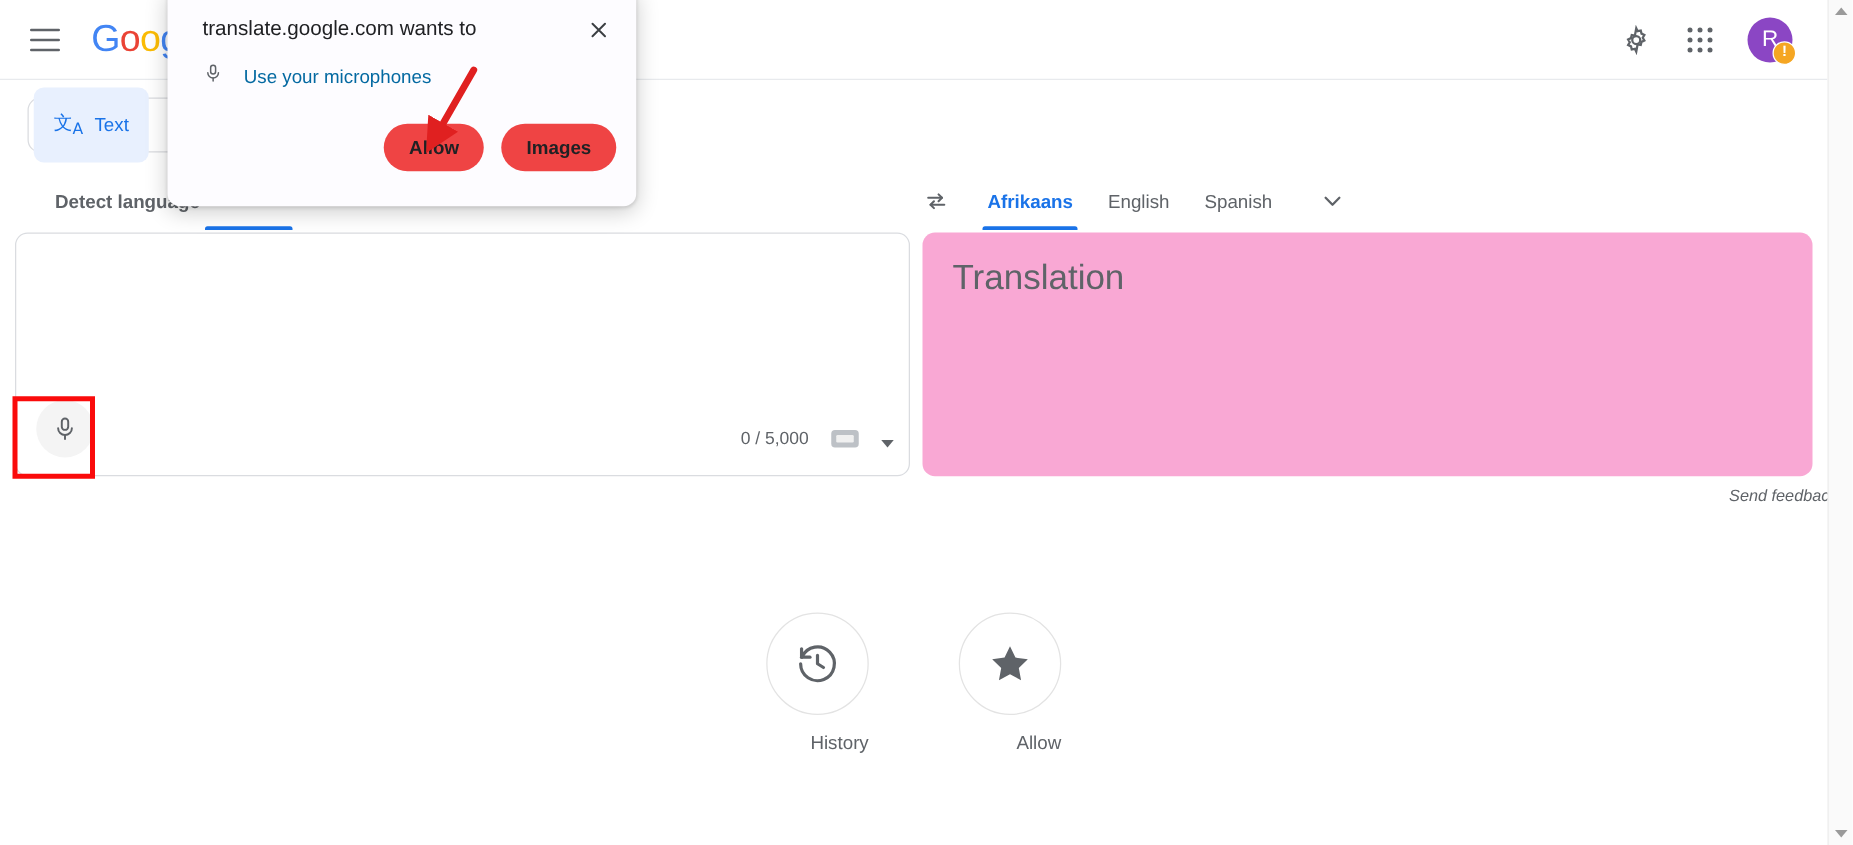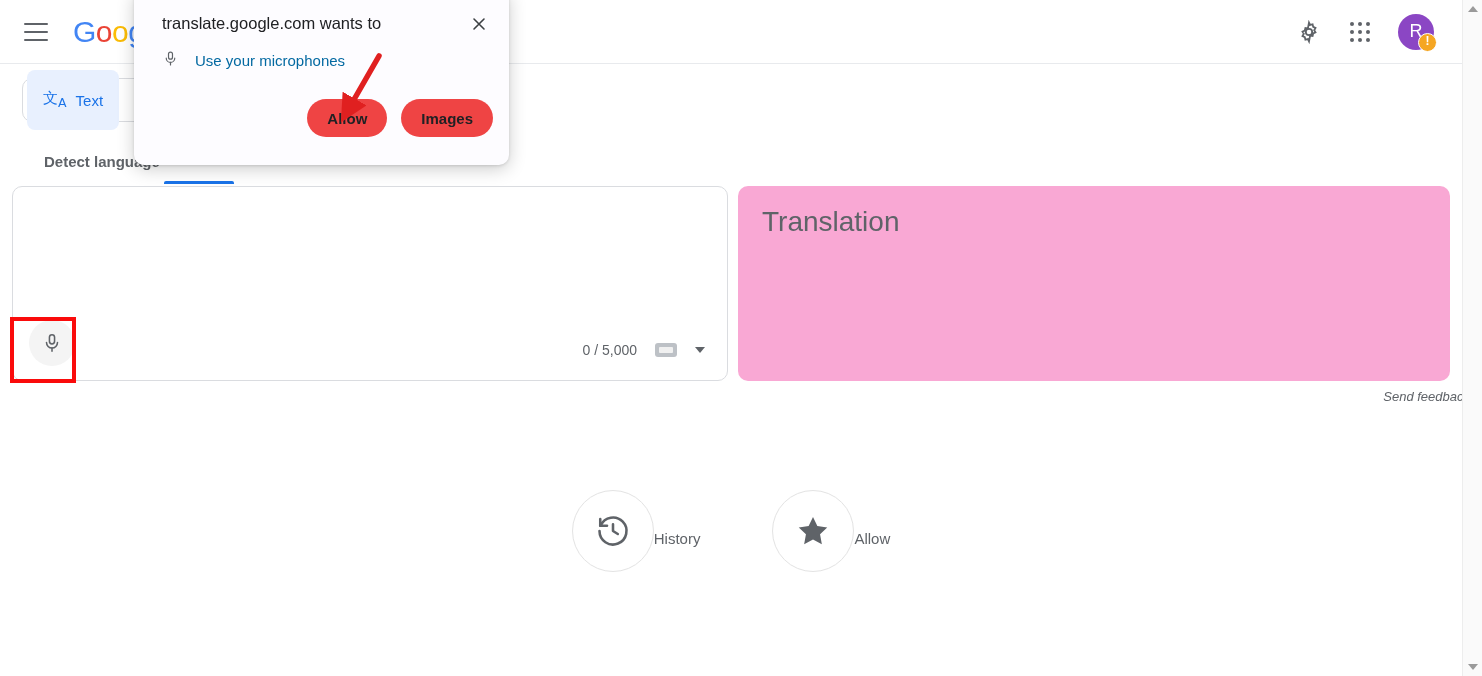--- a/index.html
+++ b/index.html
@@ -252,23 +252,23 @@
     position: absolute;
     left: 16px; bottom: 14px;
     width: 46px; height: 46px;
     border-radius: 50%;
     background: #f4f4f4;
     display: flex; align-items: center; justify-content: center;
     cursor: pointer;
   }
   .src-bottom-right {
     position: absolute;
-    right: 22px; bottom: 22px;
-    display: flex;
-    align-items: center;
+    right: 12px; bottom: 22px;
+    display: flex;
+    align-items: flex-end;
     gap: 18px;
   }
   .char-count {
     font-size: 14px;
     color: #5f6368;
   }
   .kbd-icon {
     width: 22px; height: 14px;
     border-radius: 3px;
     background: #bdc1c6;
@@ -302,21 +302,22 @@
   .quick-actions {
     position: absolute;
     left: 0; top: 490px;
     width: 1462px;
     display: flex;
     justify-content: center;
     gap: 72px;
   }
   .qa {
     display: flex;
-    align-items: center;
+    flex-direction: column;
+    align-items: flex-end;
     cursor: pointer;
   }
   .qa-circle {
     width: 80px; height: 80px;
     border-radius: 50%;
     border: 1px solid #e3e3e3;
     display: flex; align-items: center; justify-content: center;
     background: #fff;
   }
   .qa-label {
@@ -490,20 +491,45 @@
   </div>
 </div>
 
 <div class="lang-bar">
   <div class="lang-left">
     <div class="lang-item active" style="color:#5f6368;font-weight:bold;">
       <span>Detect language</span>
       <div class="lang-underline" style="left:134px;right:-60px;"></div>
     </div>
   </div>
+  <div class="lang-right">
+    <div class="swap-btn">
+      <svg width="22" height="22" viewBox="0 0 24 24" fill="none" stroke="#5f6368" stroke-width="1.8" stroke-linecap="round" stroke-linejoin="round">
+        <path d="M5 9h12"></path>
+          <path d="M14 6l3 3-3 3"></path>
+        <path d="M19 15H7"></path>
+          <path d="M10 12l-3 3 3 3"></path>
+      </svg>
+    </div>
+    <div class="lang-item active">
+      <span>Afrikaans</span>
+      <div class="lang-underline"></div>
+    </div>
+    <div class="lang-item">
+      <span>English</span>
+    </div>
+    <div class="lang-item">
+      <span>Spanish</span>
+    </div>
+    <div class="chev-btn">
+      <svg width="22" height="22" viewBox="0 0 24 24" fill="none" stroke="#5f6368" stroke-width="2" stroke-linecap="round" stroke-linejoin="round">
+        <path d="M6 9l6 6 6-6"></path>
+      </svg>
+    </div>
+  </div>
 </div>
 
 <div class="panels">
   <div class="panel-src">
     <div class="mic-btn">
       <svg width="22" height="22" viewBox="0 0 24 24" fill="none" stroke="#5f6368" stroke-width="1.7" stroke-linecap="round">
         <rect x="9.2" y="3" width="5.6" height="10" rx="2.8"></rect>
         <path d="M6 11.5a6 6 0 0 0 12 0"></path>
         <path d="M12 17.5V21"></path>
       </svg>

